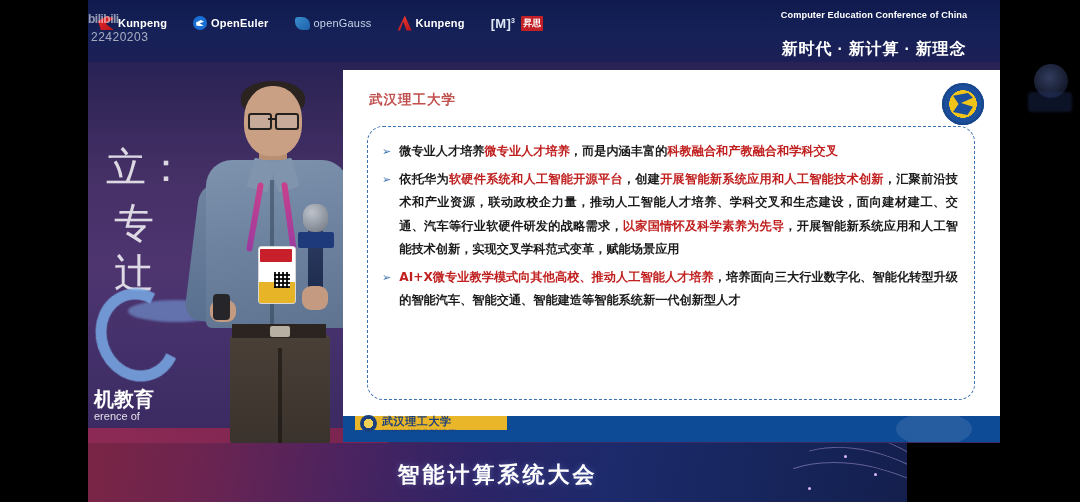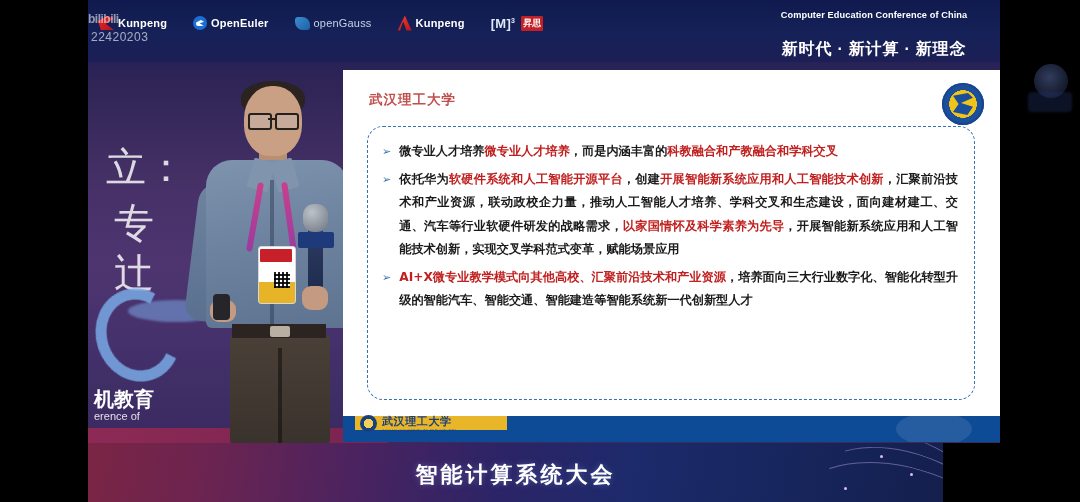--- a/index.html
+++ b/index.html
@@ -377,25 +377,26 @@
     color: #1a3f7c; font-size: 11px; font-weight: bold;
     letter-spacing: .6px; font-family: "DejaVu Sans", sans-serif;
     white-space: nowrap;
   }
   #sf-text .en { display:block; font-size:3.6px; letter-spacing:.2px; font-weight:normal; }
 
   
   #bottom-banner {
     position: absolute;
     left: 0; top: 443px;
-    width: 855px; height: 59px;
+    width: 776px; height: 59px;
     background: linear-gradient(100deg,
       #7a2544 0%, #6c2450 14%, #4a2360 32%, #2c2466 48%,
       #1c2a6b 64%, #17265e 80%, #141f4d 100%);
     overflow: hidden;
+    padding-left: 43px;
   }
   #banner-text {
     position: absolute;
     left: 0; right: 0; top: 17px;
     text-align: center;
     color: #ffffff;
     font-size: 22px;
     font-weight: bold;
     letter-spacing: 3px;
     font-family: "DejaVu Sans", sans-serif;
@@ -547,21 +548,21 @@
         <div class="bullet" id="b2">
           <span class="arrow">➢</span>
           <span class="btext">
             <span>依托华为</span><span class="hl">软硬件系统和人工智能开源平台</span><span>，创建</span><span class="hl">开展智能新系统应用和人工智能技术创新</span><span>，汇聚前沿技术和产业资源，联动政校企力量，推动人工智能人才培养、学科交叉和生态建设，面向建材建工、交通、汽车等行业软硬件研发的战略需求，</span><span class="hl">以家国情怀及科学素养为先导</span><span>，开展智能新系统应用和人工智能技术创新，实现交叉学科范式变革，赋能场景应用</span>
           </span>
         </div>
 
         <div class="bullet" id="b3">
           <span class="arrow">➢</span>
           <span class="btext">
-            <span class="hl">AI+X微专业教学模式向其他高校、汇聚前沿技术和产业资源</span><span>，培养面向三大行业数字化、智能化转型升级的智能汽车、智能交通、智能建造等智能系统新一代创新型人才</span>
+            <span class="hl">AI+X微专业教学模式向其他高校、推动人工智能人才培养</span><span>，培养面向三大行业数字化、智能化转型升级的智能汽车、智能交通、智能建造等智能系统新一代创新型人才</span>
           </span>
         </div>
 
       </div>
 
       <div id="slide-footer">
         <div id="slide-footer-wm"></div>
         <div id="slide-footer-logo">
           <span id="sf-seal"></span>
           <span id="sf-text">

